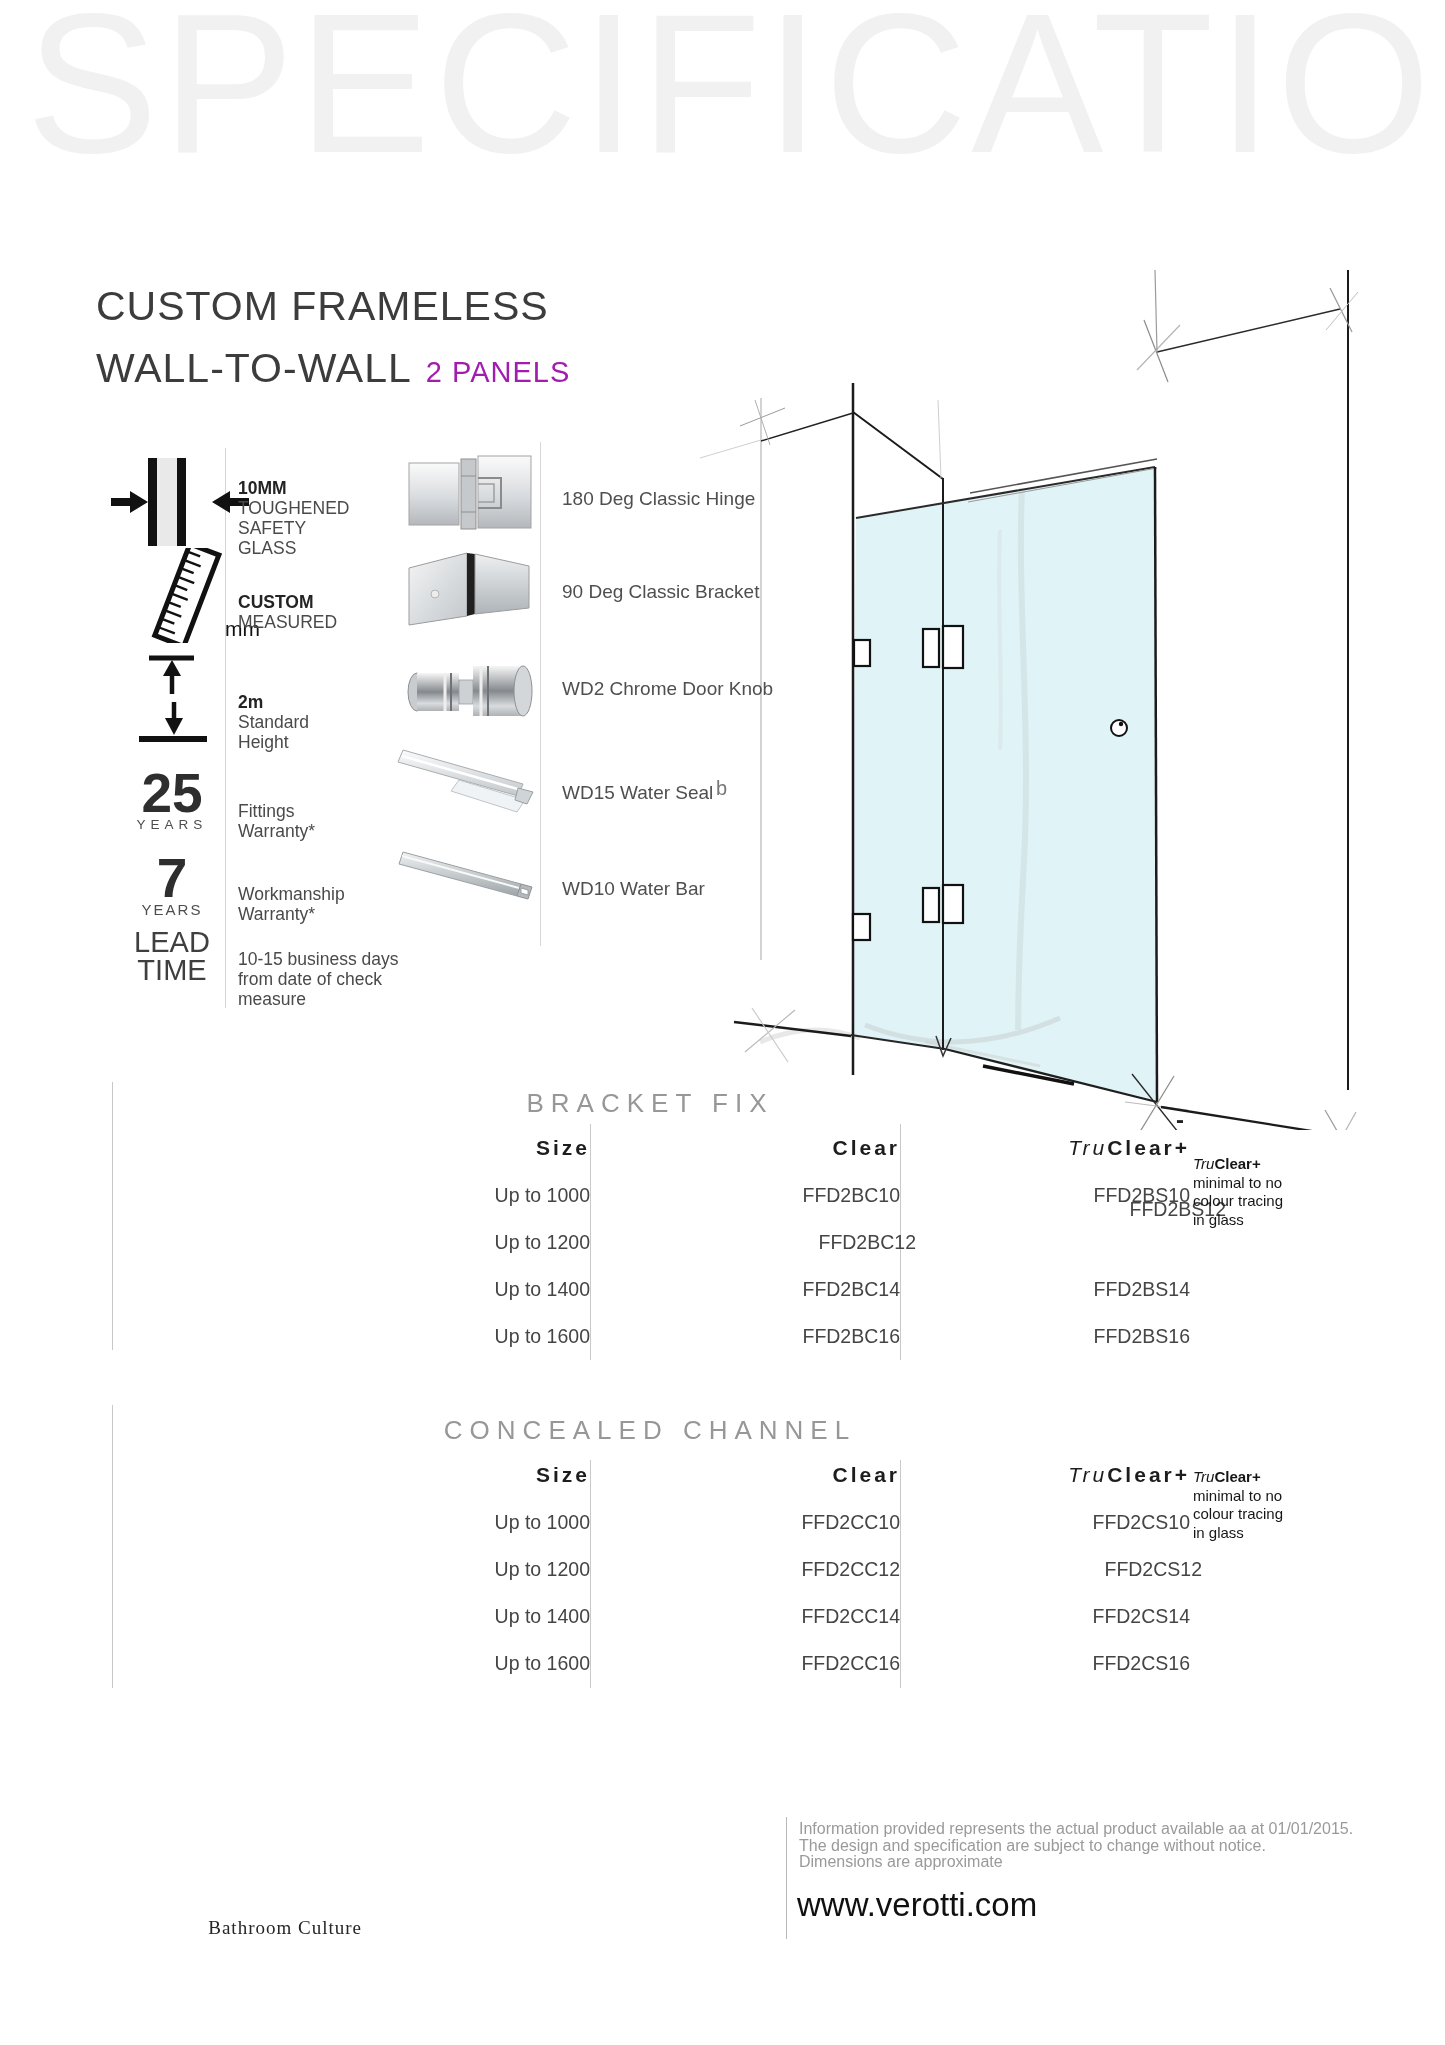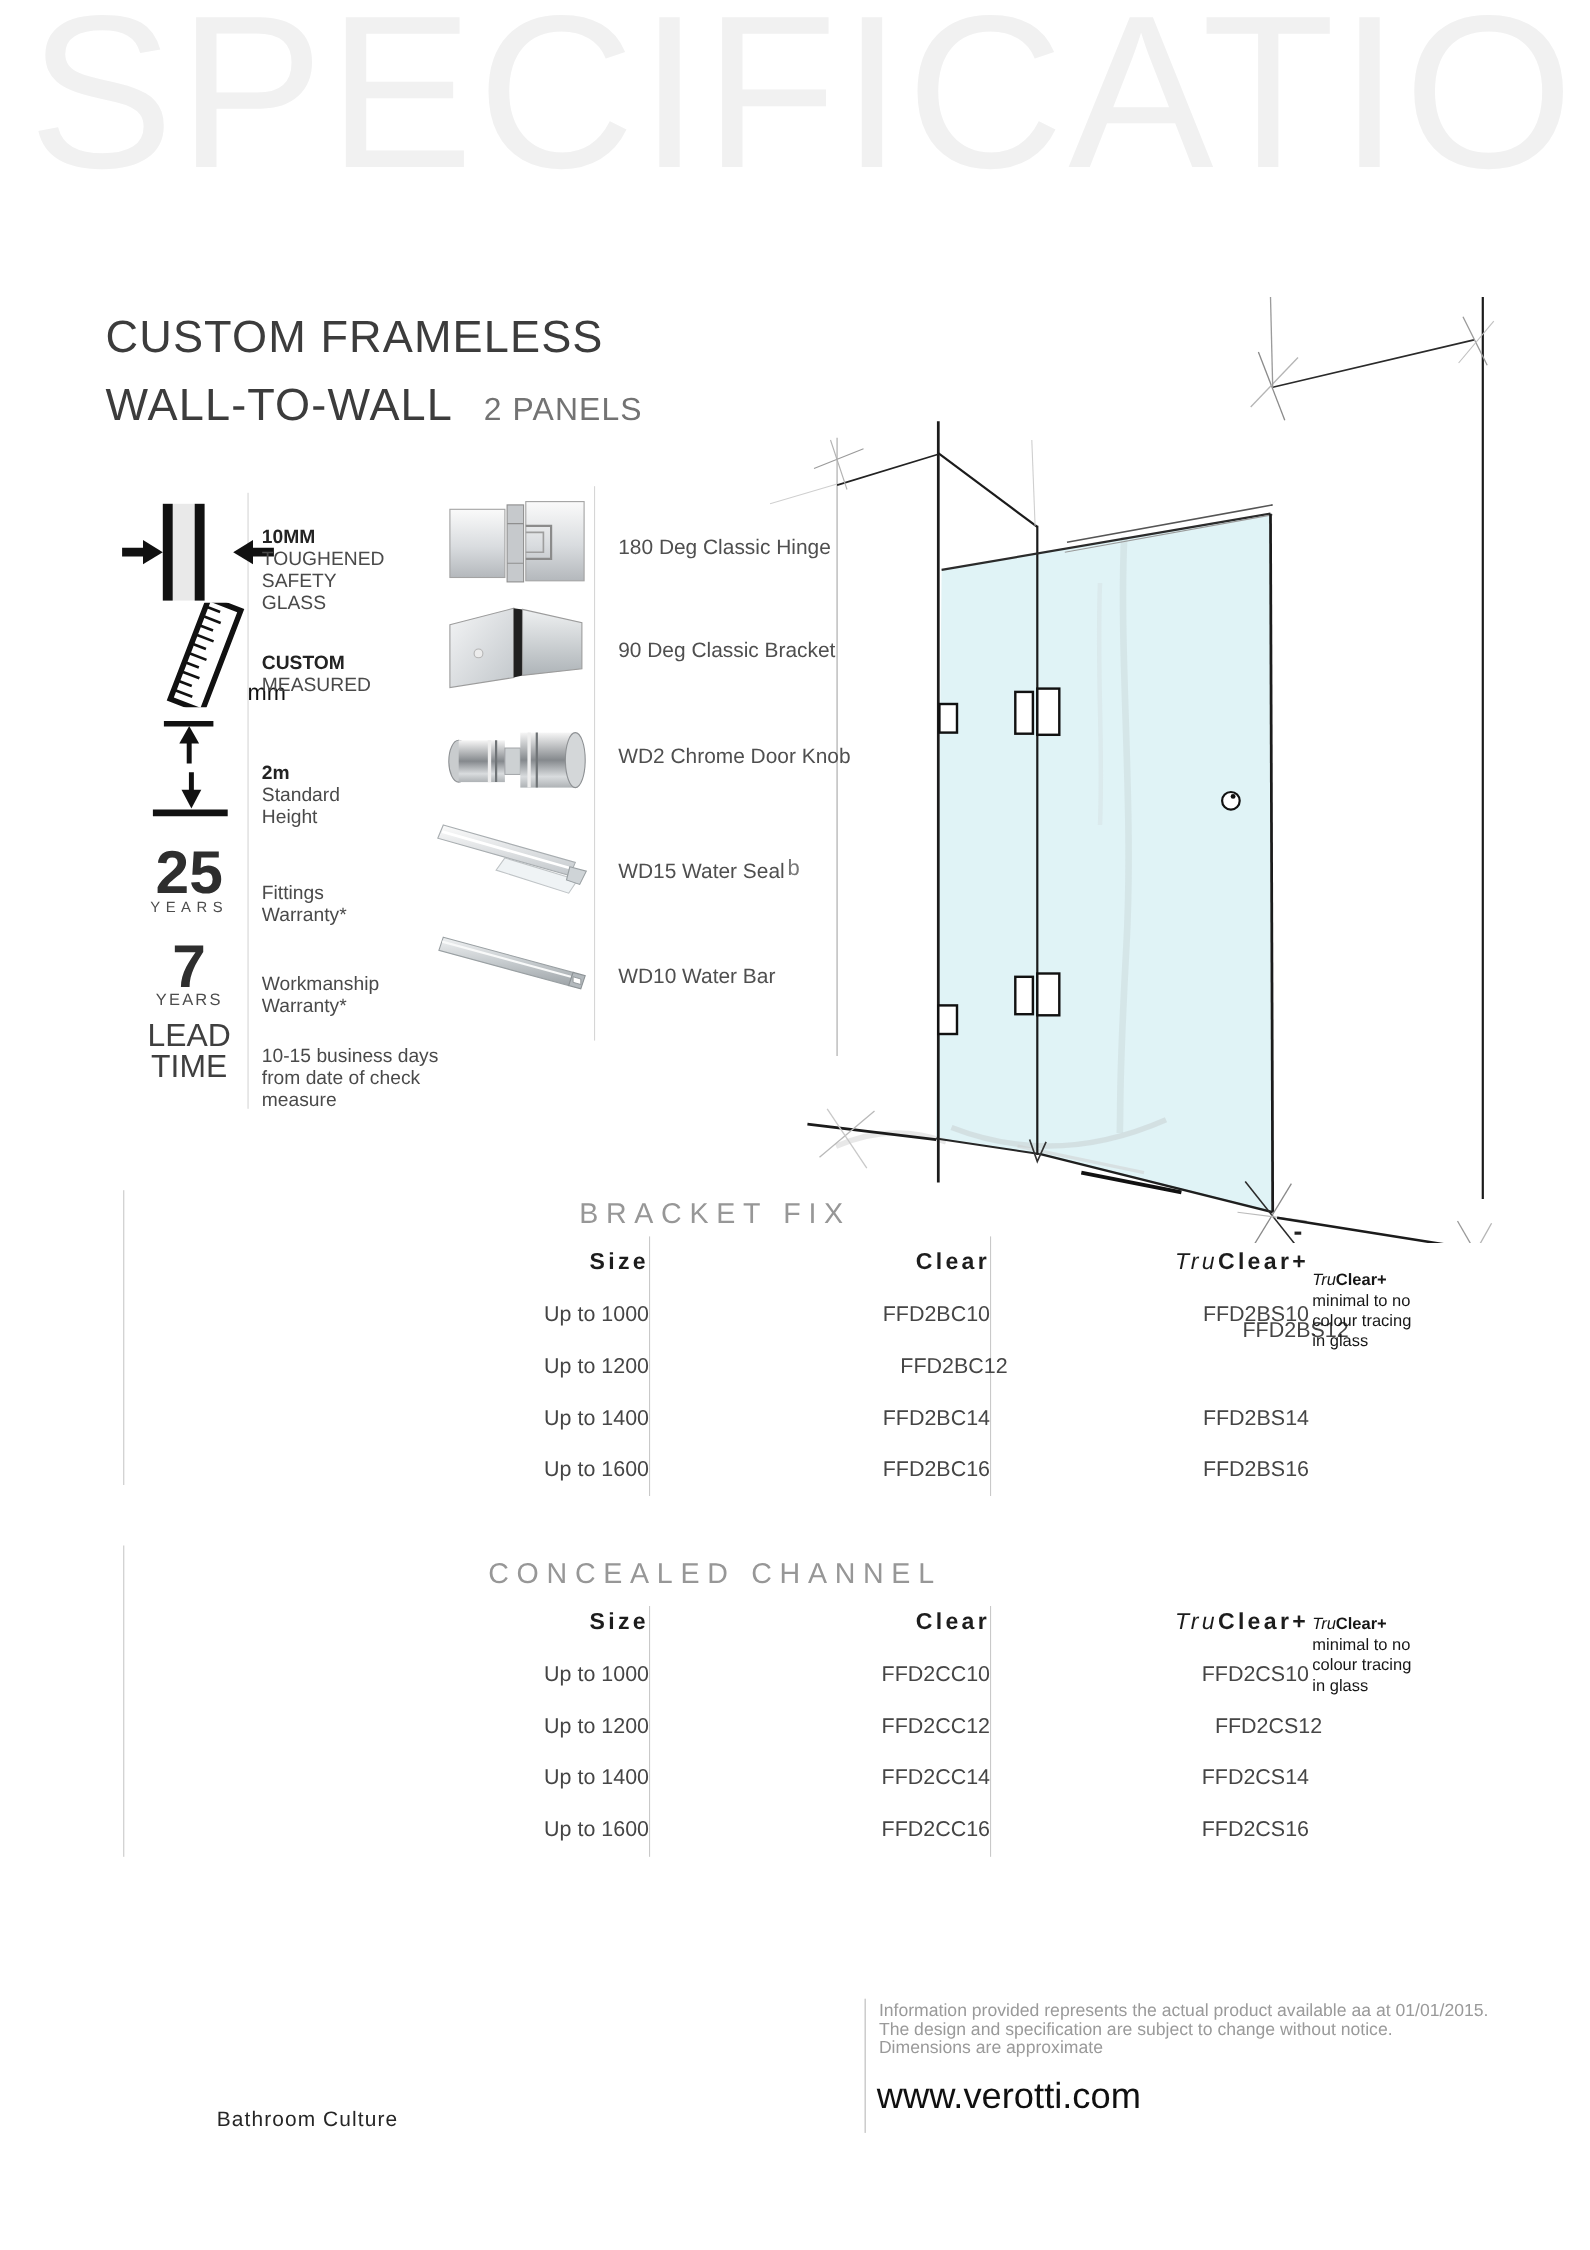--- a/index.html
+++ b/index.html
@@ -3,21 +3,21 @@
 <meta charset="utf-8">
 <style>
   html,body{margin:0;padding:0;background:#ffffff;}
   .page{position:relative;width:1445px;height:2045px;background:#fff;overflow:hidden;
         font-family:"Liberation Sans", sans-serif;color:#3a3a3a;}
   
   .watermark{position:absolute;left:26px;top:-30px;height:215px;width:1419px;overflow:hidden;
              font-size:198px;letter-spacing:4px;color:#f1f1f1;white-space:nowrap;z-index:0;}
   
   .h1line{position:absolute;left:96px;font-size:41px;letter-spacing:1px;color:#3c3c3c;z-index:2;}
-  .panels{font-size:29px;color:#737373;letter-spacing:1px;margin-left:28px;}
+  .panels{font-size:29px;color:#a21caf;letter-spacing:1px;margin-left:14px;}
   
   .icon-box{position:absolute;z-index:2;}
   .spec-label{position:absolute;left:238px;font-size:17.5px;line-height:20px;color:#4a4a4a;
               white-space:pre-line;z-index:2;}
   .spec-label .b{display:block;font-weight:bold;color:#232323;}
   .spec-label .b:empty{display:none;}
   .bignum{position:absolute;left:130px;width:84px;text-align:center;font-weight:bold;
           font-size:55px;color:#2e2e2e;line-height:46px;z-index:2;}
   .yearsA{position:absolute;left:130px;width:84px;text-align:center;font-size:13.5px;
           letter-spacing:5px;color:#4d4d4d;z-index:2;}
@@ -39,21 +39,21 @@
   .thead{font-size:21px;font-weight:bold;letter-spacing:3px;color:#1d1d1d;}
   .thead i{font-weight:normal;}
   .note{position:absolute;left:1193px;width:140px;font-size:15px;line-height:18.5px;
         color:#161616;z-index:2;}
   .note-body{white-space:pre-line;}
   .dash{position:absolute;left:1176px;top:1106px;font-size:24px;font-weight:bold;color:#222;z-index:2;}
   
   .logo{position:absolute;left:106px;top:1834px;font-size:88px;font-weight:bold;
         letter-spacing:-5px;color:#141414;z-index:2;}
   .tagline{position:absolute;left:110px;top:1917px;width:252px;text-align:right;font-size:19px;
-           letter-spacing:1px;color:#262626;z-index:2;}
+           letter-spacing:1px;color:#262626;z-index:2;font-family:Liberation Serif, serif;}
   .footer-rule{position:absolute;left:786px;top:1817px;width:1px;height:122px;background:#b8b8b8;z-index:2;}
   .disclaimer{position:absolute;left:799px;top:1821px;font-size:16px;line-height:16.5px;
               color:#9a9a9a;white-space:pre-line;z-index:2;}
   .website{position:absolute;left:797px;top:1886px;font-size:33px;color:#101010;z-index:2;
            text-decoration:none;}
 </style>
 </head>
 <body>
 
 <div class="page">

